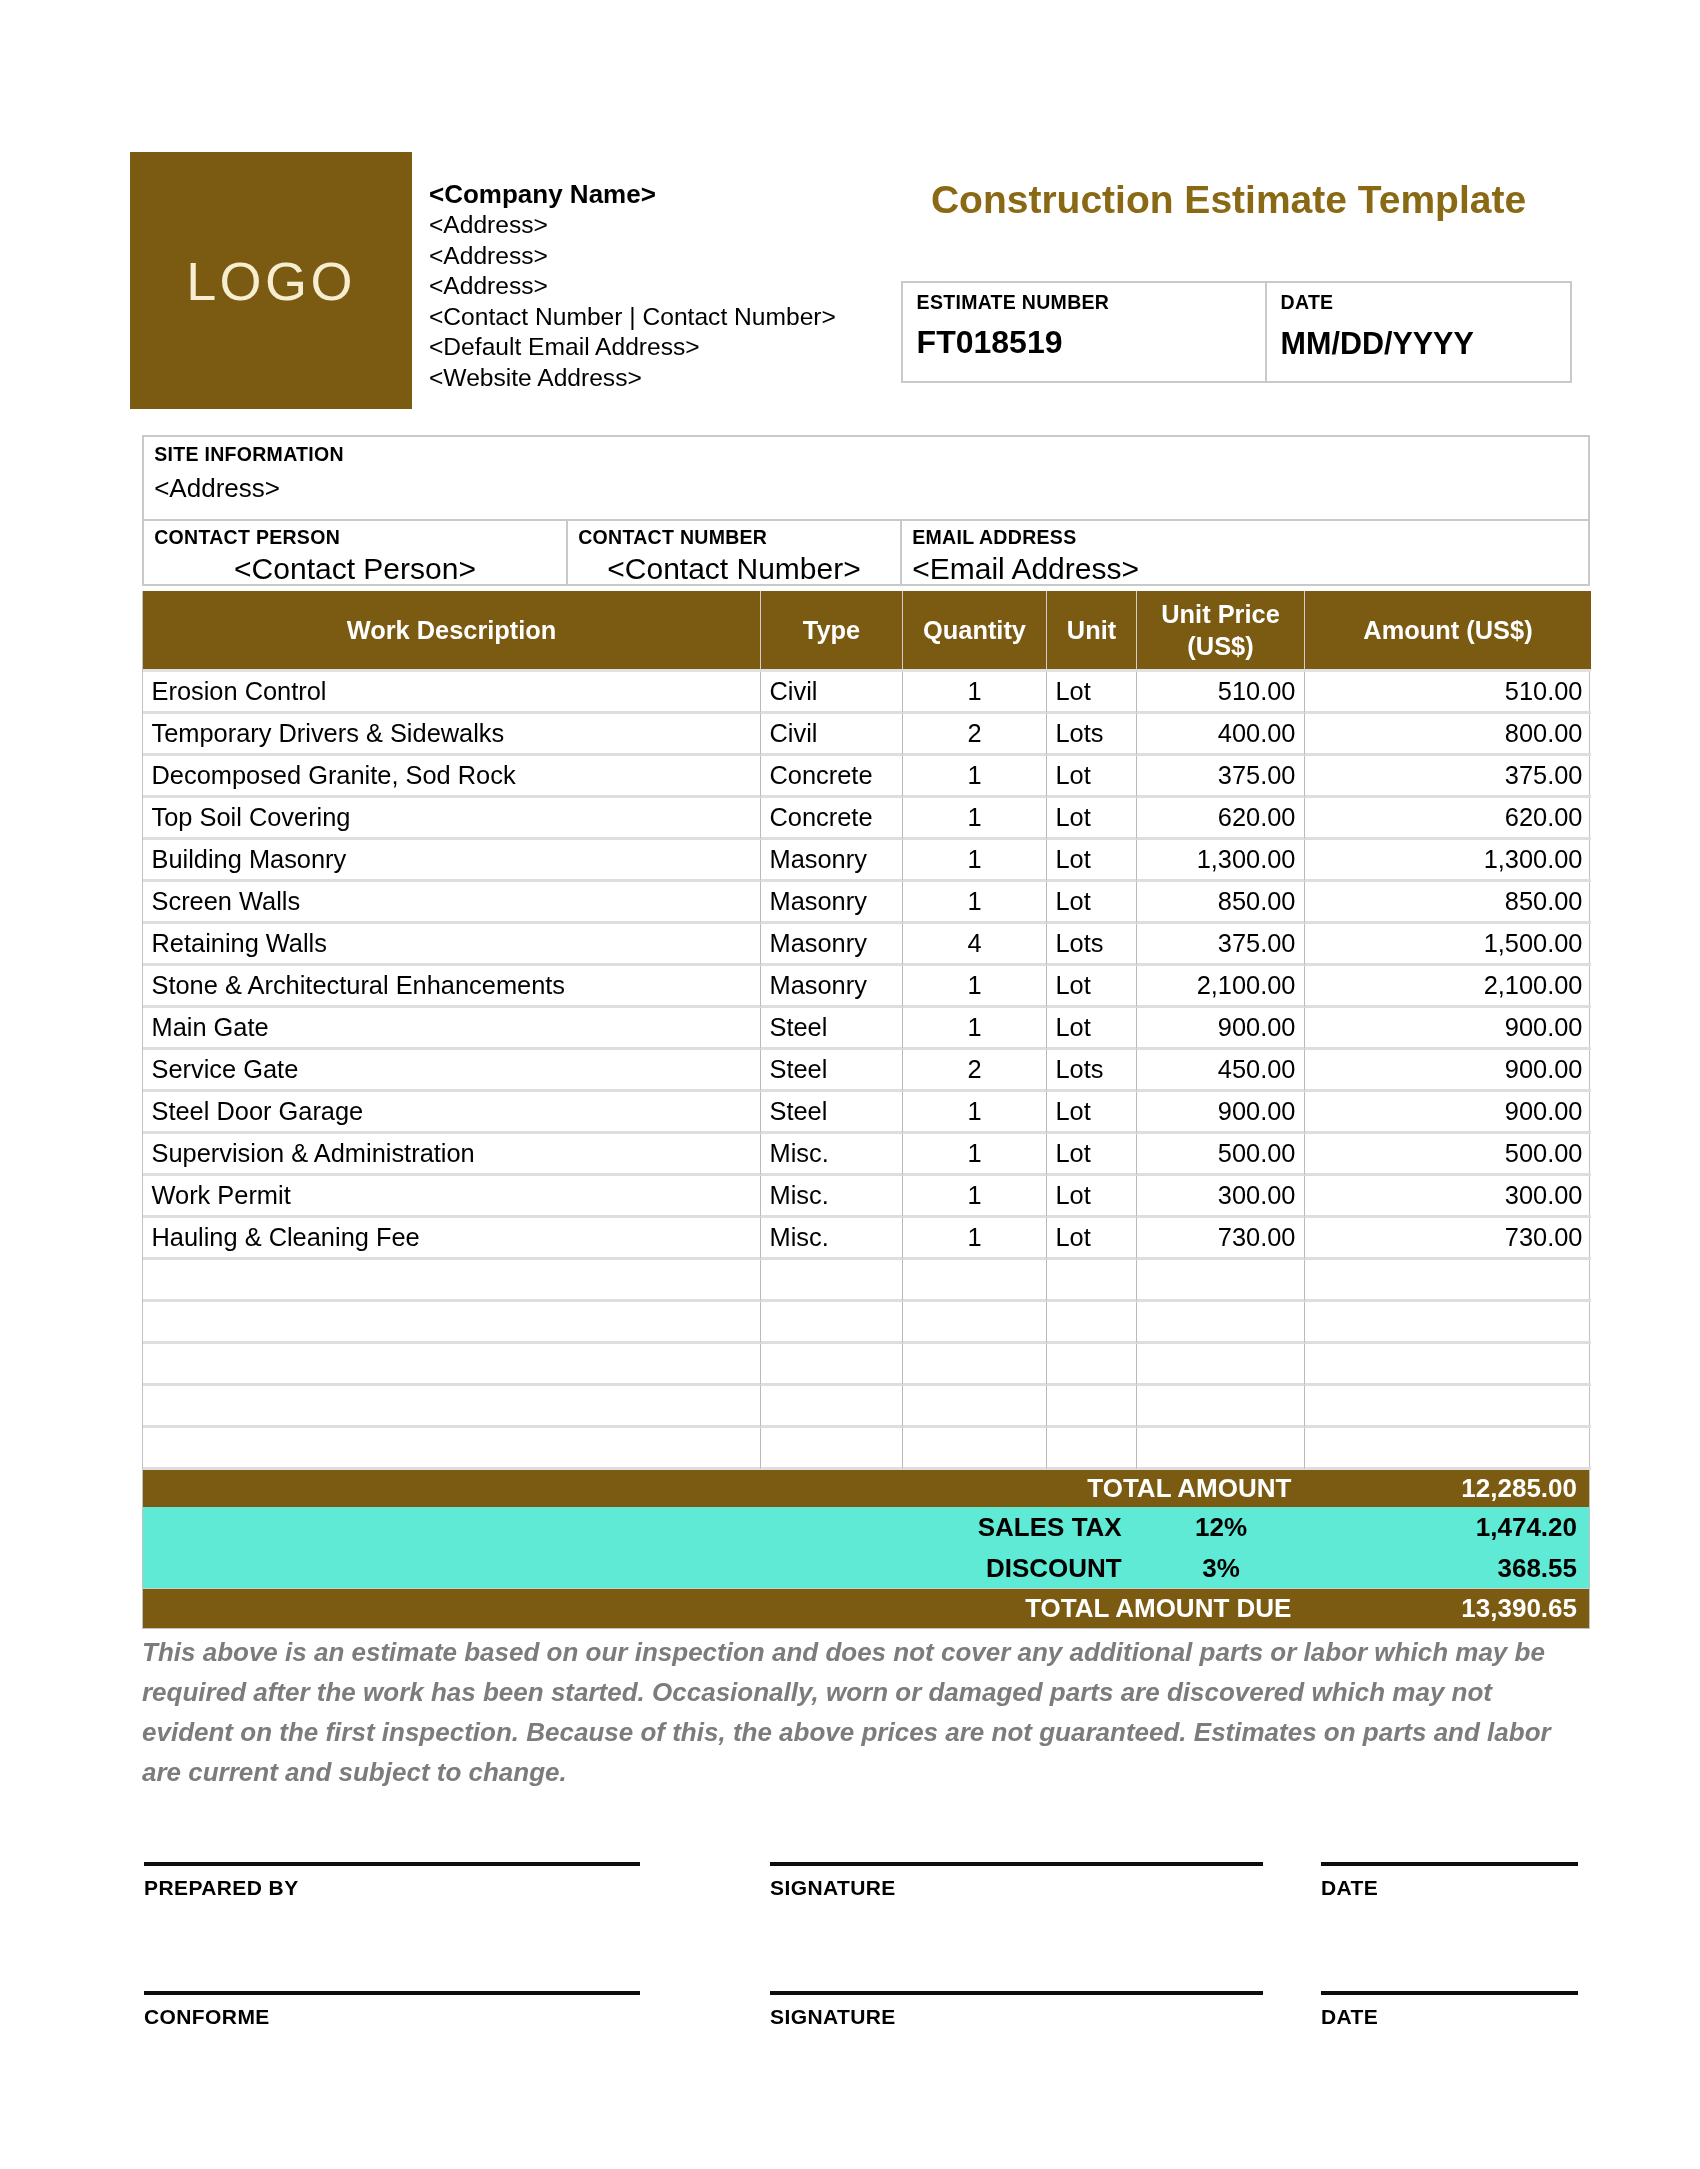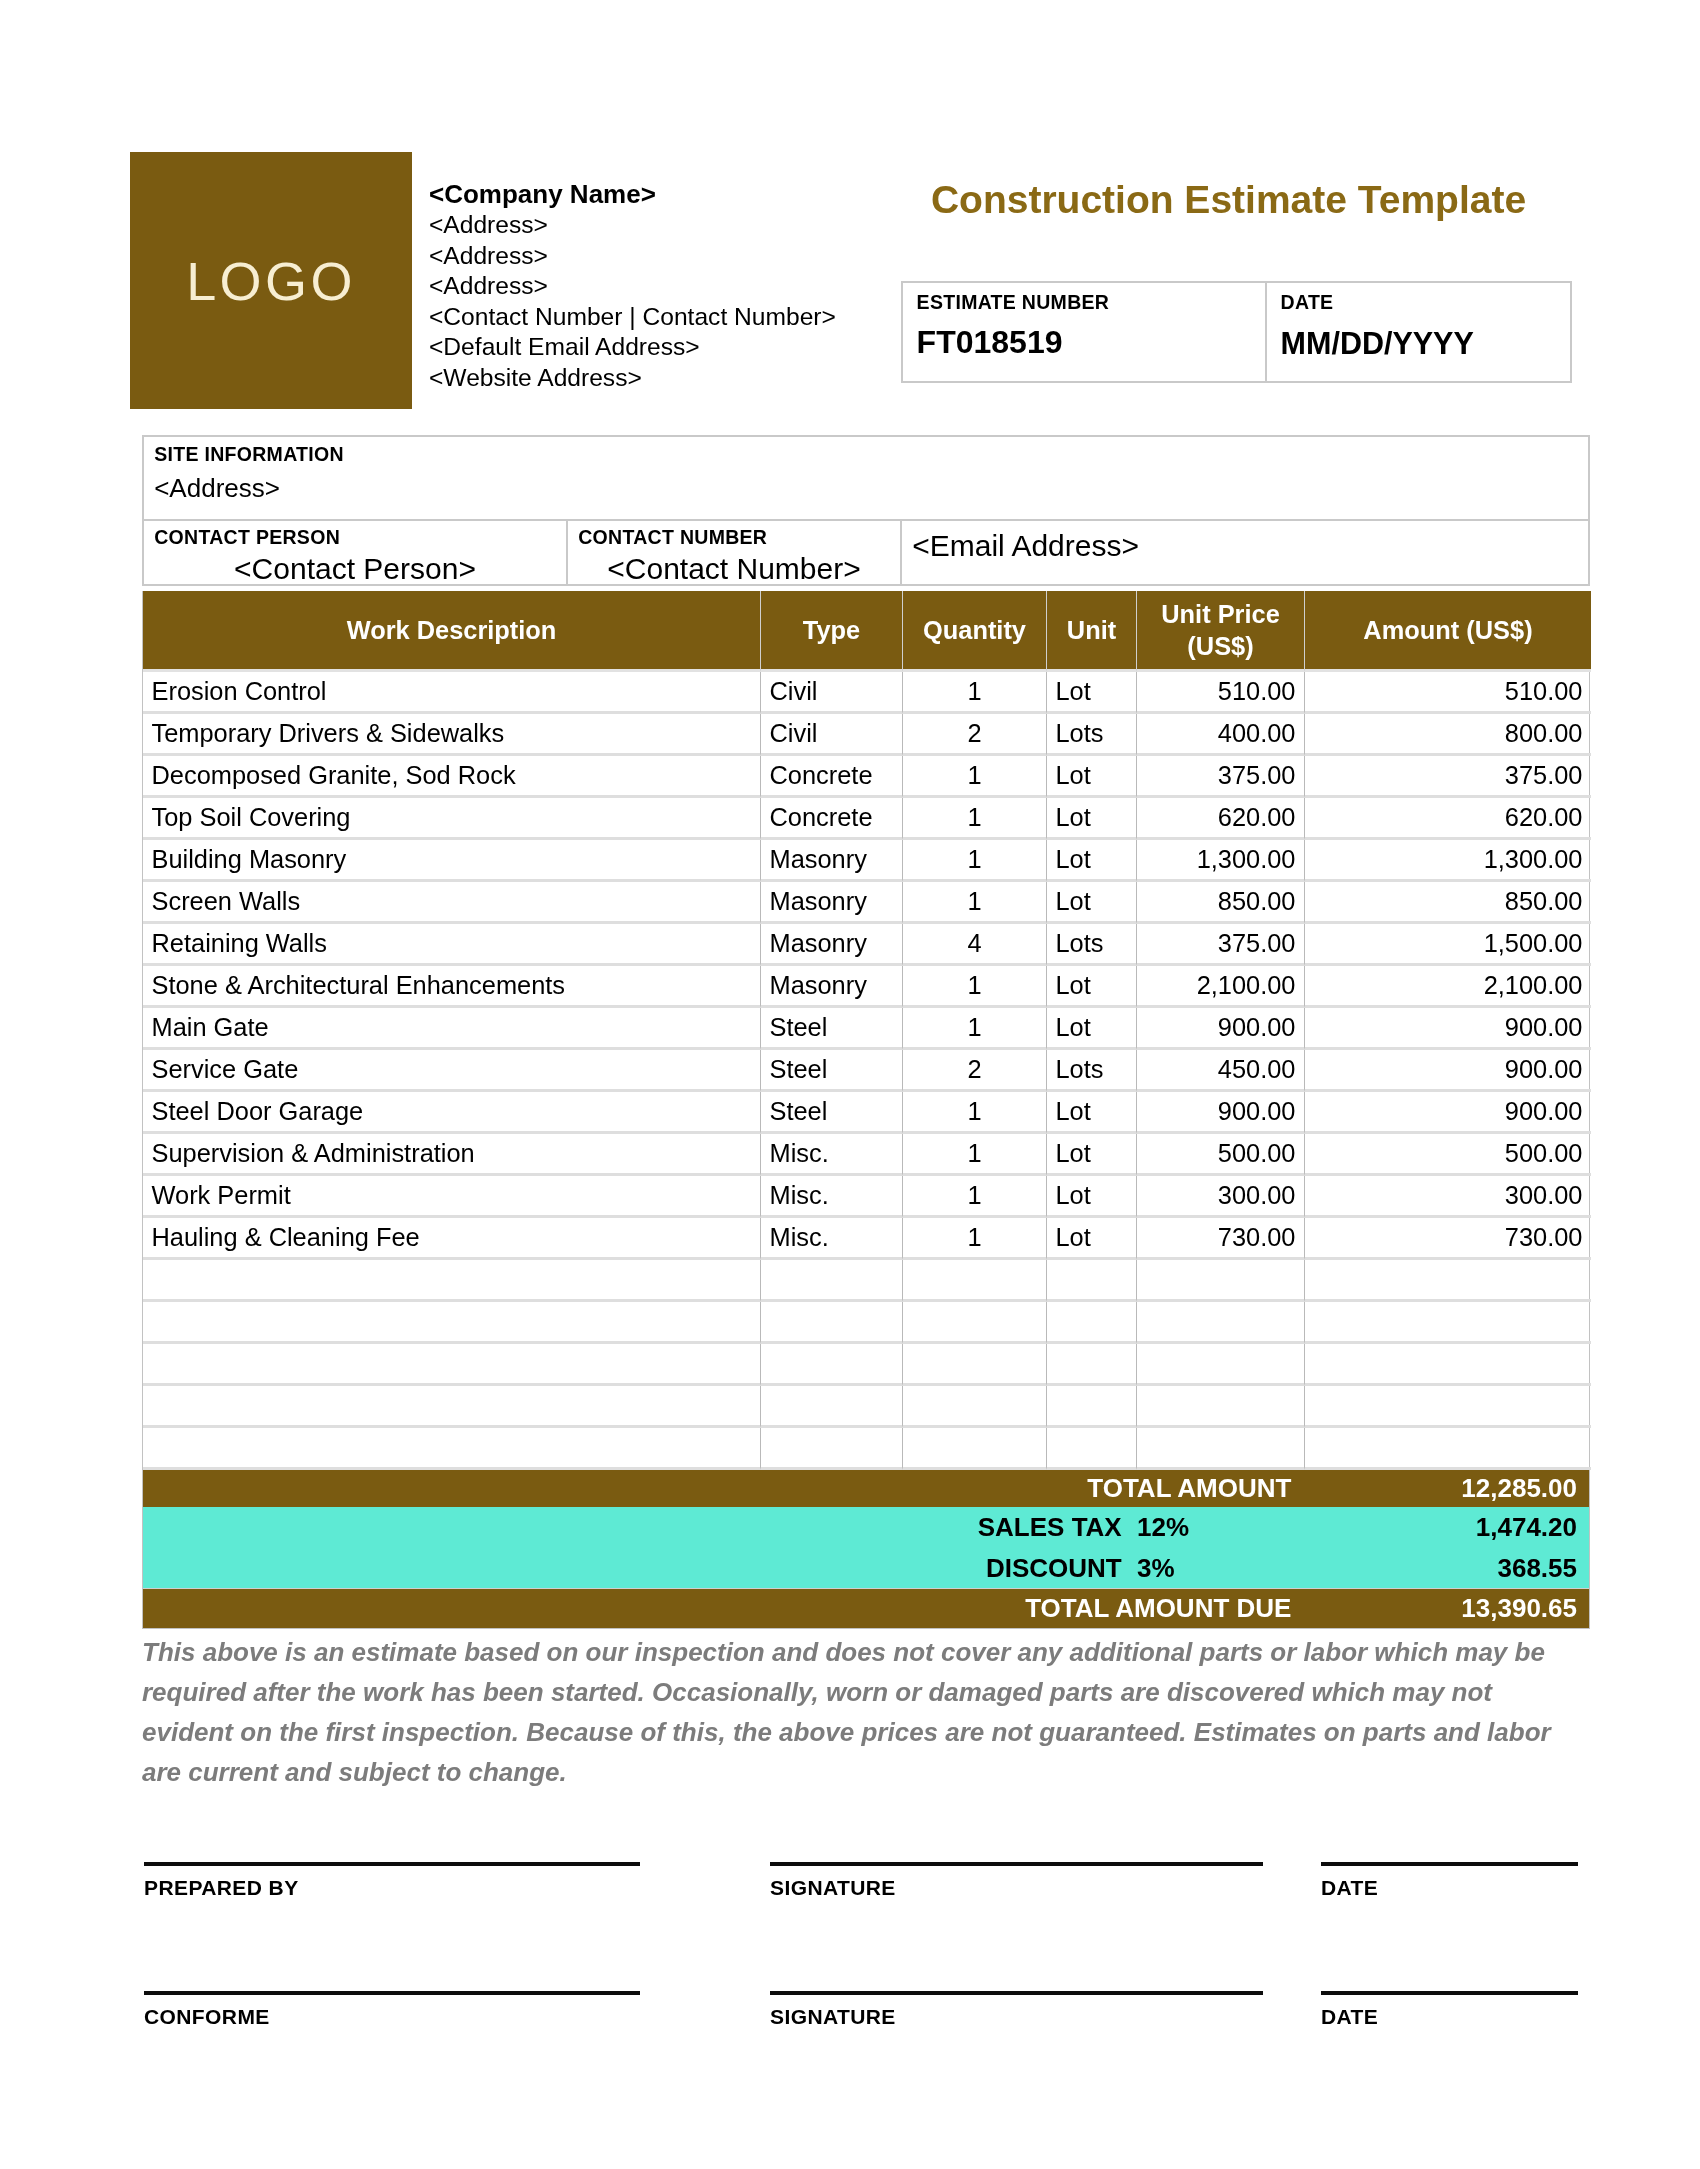--- a/index.html
+++ b/index.html
@@ -86,21 +86,21 @@
   }
   .bar.due { height:39px; }
   .bar-label { width:1162px; text-align:right; padding-right:13.6px; }
   .bar-value { flex:1; text-align:right; padding-right:12px; }
   .cream-row {
     display:flex; align-items:center; height:41px;
     background:#5eead4; font-weight:700; font-size:26px; color:#000;
   }
   .cream-row.last { border-bottom:1.7px solid #cfcfcf; }
   .cream-label { width:994px; text-align:right; padding-right:15.3px; }
-  .cream-rate  { width:168px; }
+  .cream-rate  { width:168px; text-align:center; }
   .cream-value { flex:1; text-align:right; padding-right:12px; }
 
   
   .disclaimer {
     position:absolute; left:142px; top:1632px; width:1441px;
     font-size:26px; font-weight:700; font-style:italic;
     color:#7c7c7c; line-height:40px;
   }
 
   
@@ -153,20 +153,21 @@
     <div class="site-row2">
       <div class="contact-cell person">
         <div class="mini-label">CONTACT PERSON</div>
         <div class="contact-value center">&lt;Contact Person&gt;</div>
       </div>
       <div class="contact-cell number">
         <div class="mini-label">CONTACT NUMBER</div>
         <div class="contact-value center">&lt;Contact Number&gt;</div>
       </div>
       <div class="contact-cell email">
+        <div class="mini-label">EMAIL ADDRESS</div>
         <div class="contact-value">&lt;Email Address&gt;</div>
       </div>
     </div>
   </div>
 
   <div class="main-table-wrap">
     <table class="estimate">
       <colgroup>
         <col style="width:618px">
           <col style="width:142px">

